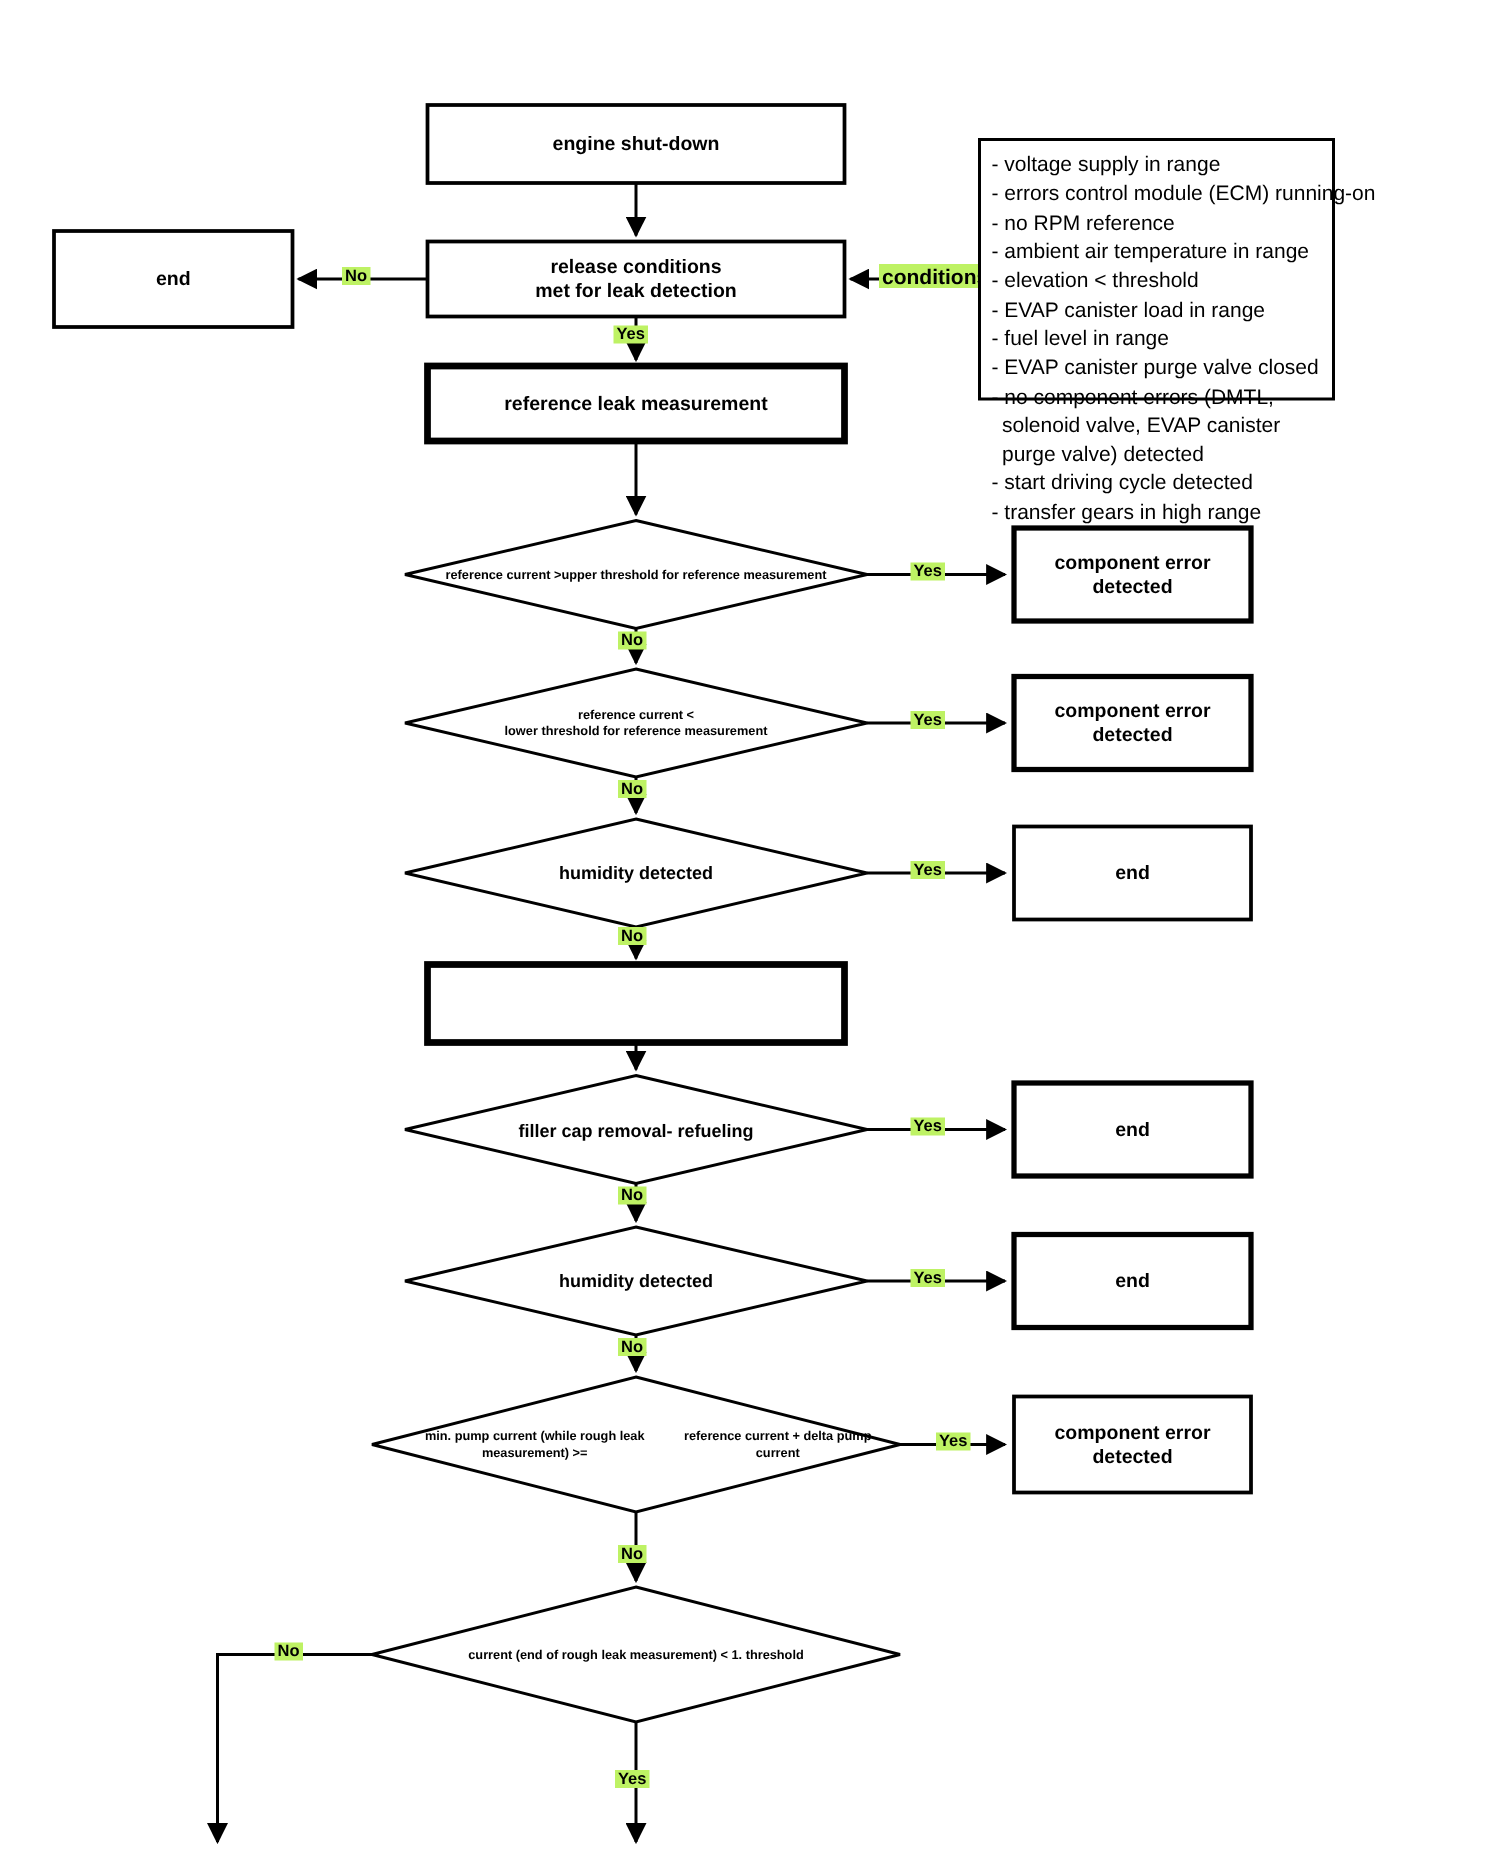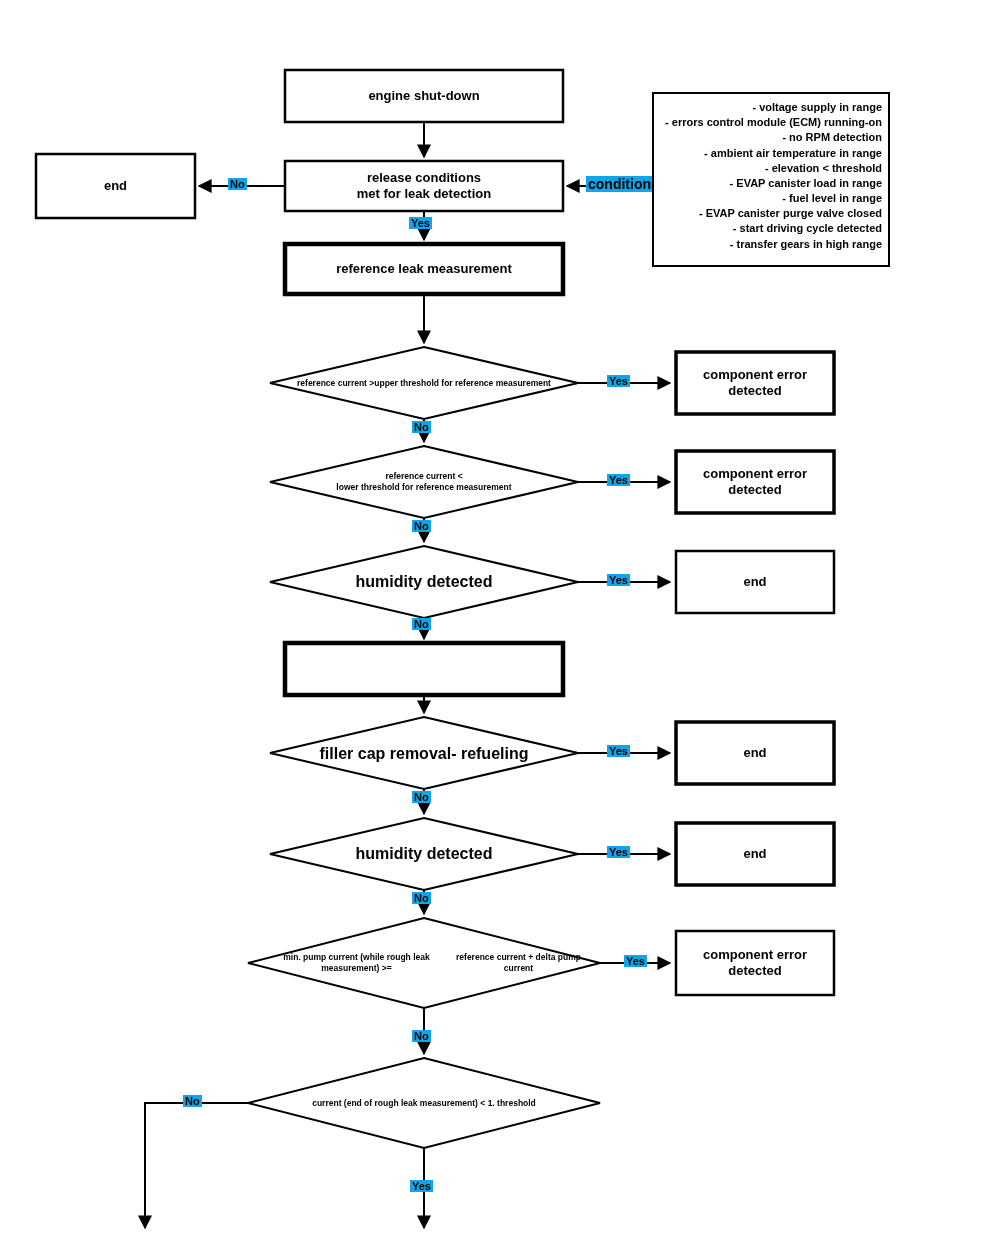--- a/index.html
+++ b/index.html
@@ -42,57 +42,56 @@
   }
   .term-label {
     font-size: 13px;
     font-weight: bold;
   }
   .dec-label-sm {
     font-size: 8.5px;
     font-weight: bold;
   }
   .dec-label-md {
-    font-size: 16px;
+    font-size: 12px;
     font-weight: bold;
   }
   .edge-label {
     position: absolute;
     font-size: 11px;
     font-weight: bold;
     color: #000000;
-    background: #0ea5e9;
+    background: #bef264;
     padding: 0 2px;
     white-space: nowrap;
   }
   .cond-box {
     position: absolute;
     left: 652px;
     top: 92px;
     width: 238px;
     height: 175px;
     border: 2px solid #000;
     background: #fff;
     box-sizing: border-box;
     padding: 6px 6px 0 7px;
   }
   .cond-list {
     margin: 0;
     padding: 0;
     list-style: none;
   }
   .cond-list li {
-    font-size: 11px;
-    font-weight: bold;
+    font-size: 14px;
+    font-weight: normal;
     color: #000;
     line-height: 1.38;
     white-space: nowrap;
     text-indent: -7px;
     padding-left: 7px;
-    text-align: right;
   }
   .cond-list li.wrap {
     white-space: normal;
   }
 </style>
 </head>
 <body>
 
 <div id="canvas">
 
@@ -261,24 +260,25 @@
   <div class="edge-label" style="left:624px;top:955px;">Yes</div>
   <div class="edge-label" style="left:412px;top:1030px;">No</div>
 
   <div class="edge-label" style="left:183px;top:1095px;">No</div>
   <div class="edge-label" style="left:410px;top:1180px;">Yes</div>
 
   <div class="cond-box">
     <ul class="cond-list">
       <li>- voltage supply in range</li>
       <li>- errors control module (ECM) running-on</li>
-      <li>- no RPM detection</li>
+      <li>- no RPM reference</li>
       <li>- ambient air temperature in range</li>
       <li>- elevation &lt; threshold</li>
       <li>- EVAP canister load in range</li>
       <li>- fuel level in range</li>
       <li>- EVAP canister purge valve closed</li>
+      <li class="wrap">- no component errors (DMTL, solenoid valve, EVAP canister purge valve) detected</li>
       <li>- start driving cycle detected</li>
       <li>- transfer gears in high range</li>
     </ul>
   </div>
 
 </div>
 
 </body></html>

